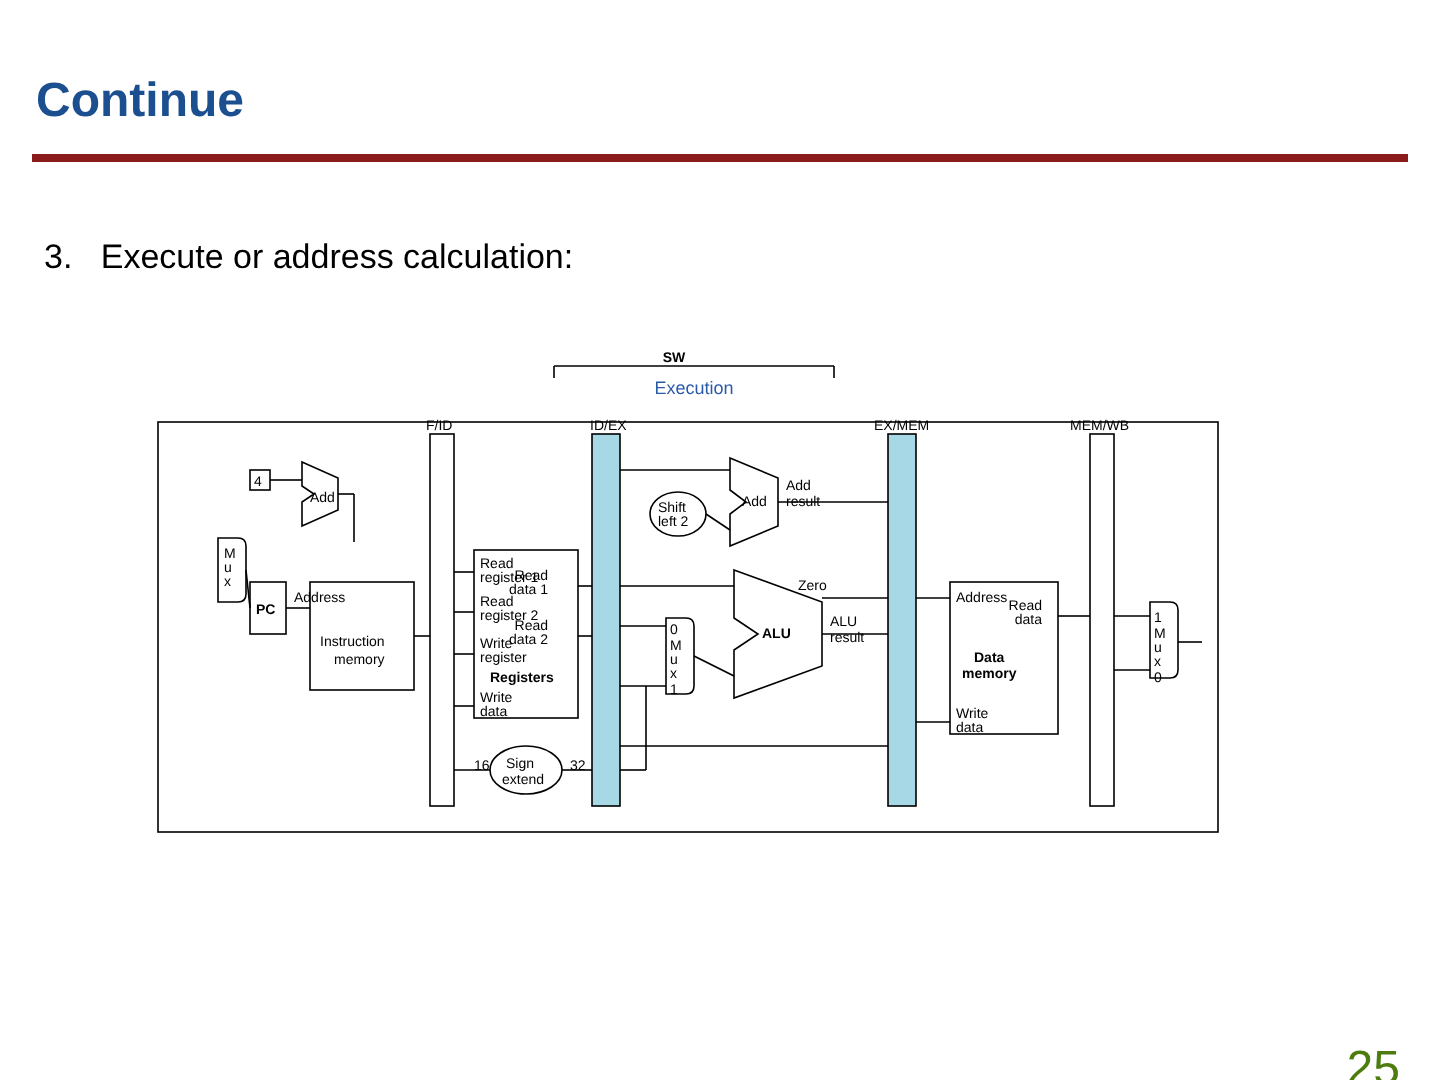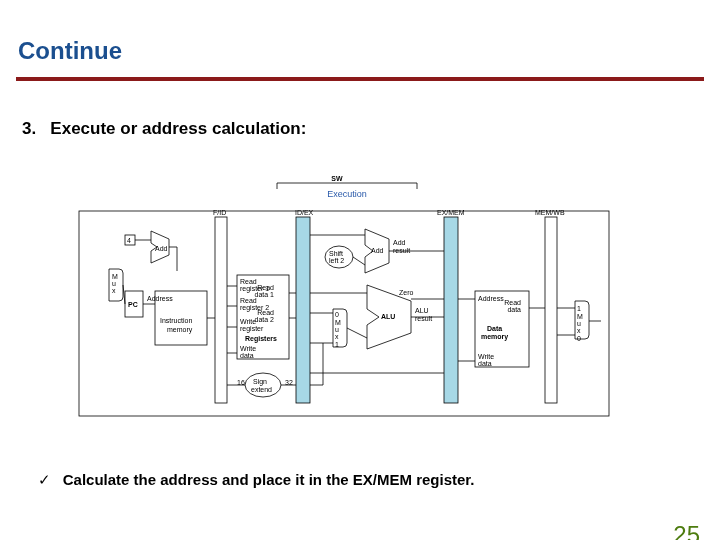--- a/index.html
+++ b/index.html
@@ -33,21 +33,21 @@
     top: 54px;
     width: 688px;
     height: 4px;
     background: #8b1a1a;
   }
   .step {
     position: absolute;
     left: 22px;
     top: 96px;
     font-size: 17px;
-    font-weight: bold;
+    font-weight: normal;
     color: #000;
   }
   .bullet {
     position: absolute;
     left: 38px;
     top: 448px;
     font-size: 15px;
     color: #000;
     font-weight: bold;
   }
@@ -237,19 +237,15 @@
       <text x="500" y="146" class="blktxt">M</text>
       <text x="500" y="153" class="blktxt">u</text>
       <text x="500" y="160" class="blktxt">x</text>
       <text x="500" y="168" class="blktxt">0</text>
       <line x1="480" y1="135" x2="498" y2="135" class="thin"></line>
       <line x1="480" y1="162" x2="498" y2="162" class="thin"></line>
       <line x1="512" y1="148" x2="524" y2="148" class="thin"></line>
     </svg>
   </div>
 
-  <div class="bullet">
-    <span class="check">✓</span>
-    <span>Calculate the address and place it in the EX/MEM register.</span>
-  </div>
 
   <div class="pagenum">25</div>
 </div>
 
 </body></html>

